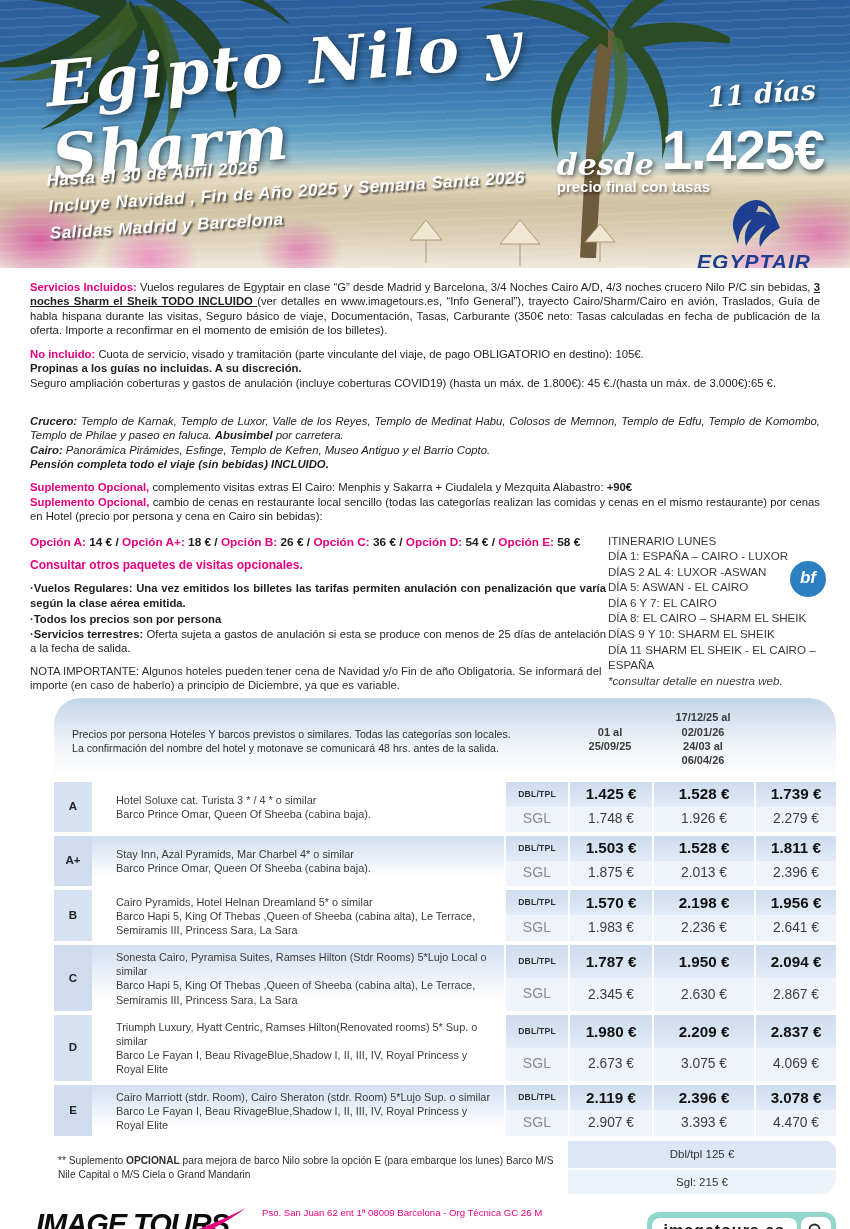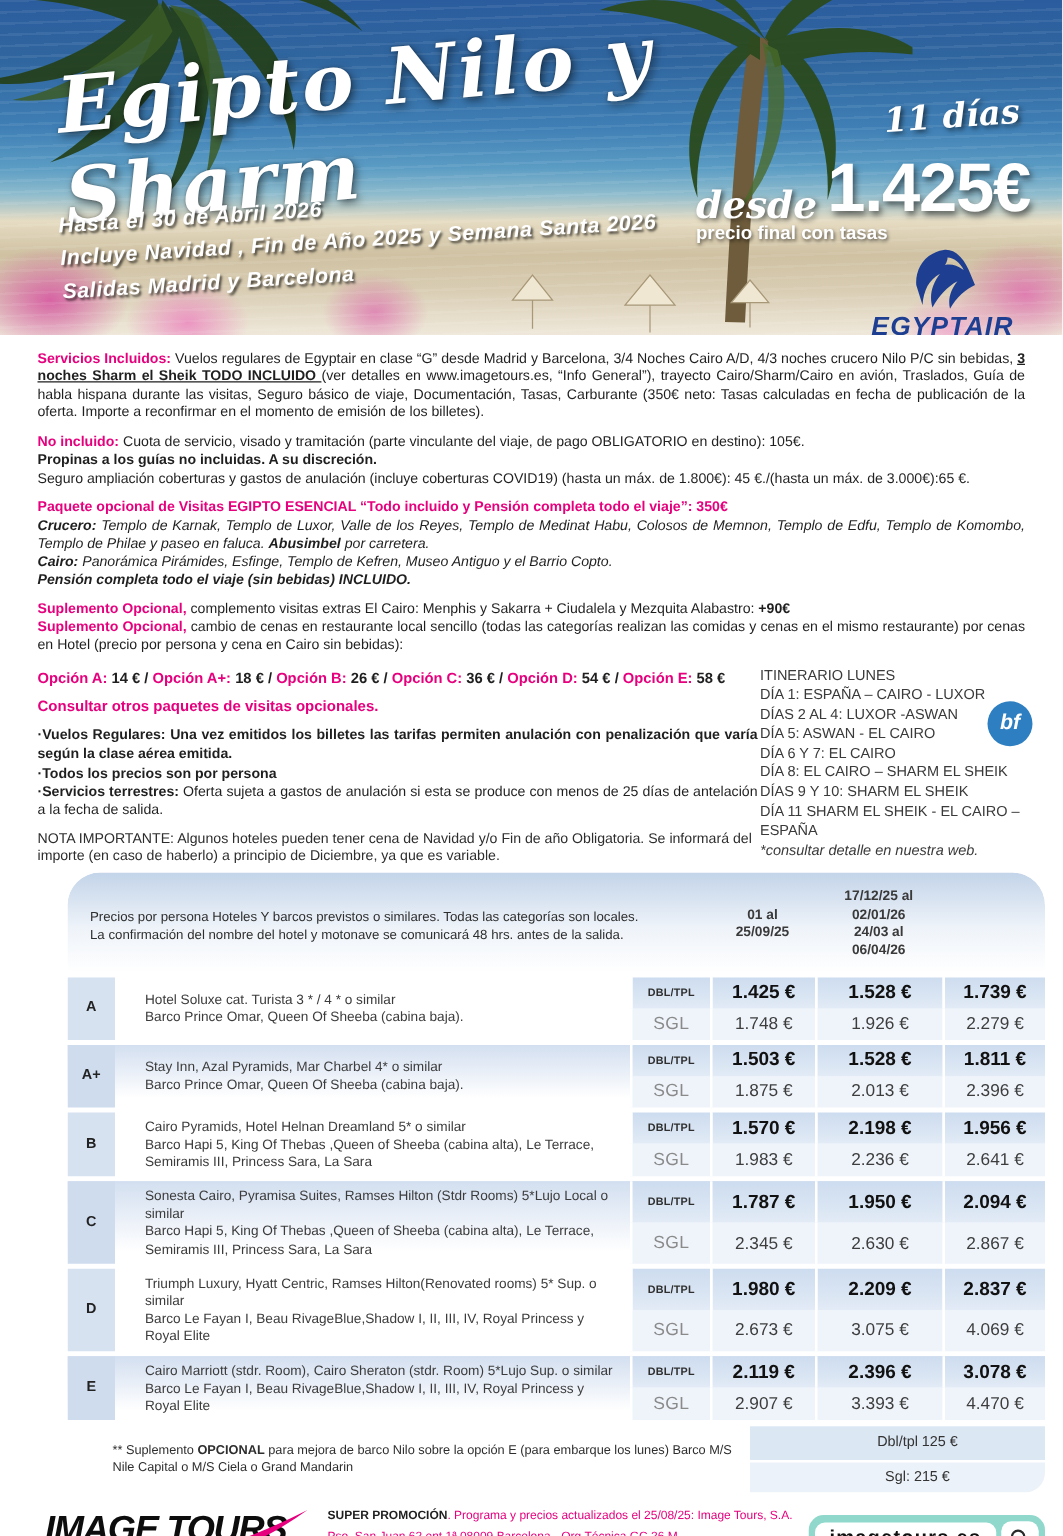--- a/index.html
+++ b/index.html
@@ -76,21 +76,21 @@
   .tblock.tint .desc{background:linear-gradient(180deg,#d3dff0 0%,#ffffff 85%);}
   .tblock.tint{background:linear-gradient(180deg,#d3dff0 0%,#ffffff 85%);}
   .cell{display:flex;align-items:center;justify-content:center;border-left:2px solid #fff;}
   .row-dbl{background:linear-gradient(180deg,#cddcef 0%,#e2ebf6 100%);}
   .row-sgl{background:#eff4fb;}
   .type{font-size:8.6px;font-weight:bold;color:#2f2f2f;letter-spacing:.2px;}
   .type.sgl{color:#8a8a8a;font-weight:normal;font-size:14px;}
   .price-dbl{font-weight:bold;font-size:15.2px;color:#111;}
   .price-sgl{font-size:13.8px;color:#3d3d3d;}
   .minA{min-height:25px;} 
-  .tsupp{margin-top:5px;border-radius:0 0 14px 14px;margin-left:32px;}
+  .tsupp{margin-top:5px;border-radius:0 0 14px 14px;}
   .tsupp .stext{grid-column:1 / 4;grid-row:1 / 3;background:#fff;padding:4px 10px 4px 4px;
       font-size:10.2px;color:#2e2e2e;line-height:1.35;display:flex;align-items:center;}
   .tsupp .sband{grid-column:4 / 7;display:flex;align-items:center;justify-content:center;
       font-size:11.5px;color:#333;}
   .tsupp .sband.b1{background:#dce7f4;border-radius:0 10px 0 0;}
   .tsupp .sband.b2{background:#ecf2f9;border-radius:0 0 10px 0;margin-top:2px;}
   .tsupp .sband{padding:5px 0;}
 
   
   .footer{margin-top:auto;flex:0 0 auto;display:flex;align-items:flex-start;
@@ -183,21 +183,21 @@
   </div>
 
   <div class="content">
 
     <p class="par"><span class="magenta b">Servicios Incluidos:</span><span> Vuelos regulares de Egyptair en clase “G” desde Madrid y Barcelona, 3/4 Noches Cairo A/D, 4/3 noches crucero Nilo P/C sin bebidas, </span><span class="b u">3 noches Sharm el Sheik TODO INCLUIDO </span><span>(ver detalles en www.imagetours.es, “Info General”), trayecto Cairo/Sharm/Cairo en avión, Traslados, Guía de habla hispana durante las visitas, Seguro básico de viaje, Documentación, Tasas, Carburante (350€ neto: Tasas calculadas en fecha de publicación de la oferta. Importe a reconfirmar en el momento de emisión de los billetes).</span></p>
 
     <p class="par"><span class="magenta b">No incluido:</span><span> Cuota de servicio, visado y tramitación (parte vinculante del viaje, de pago OBLIGATORIO en destino):  105€.</span><br>
       <span class="b">Propinas a los guías no incluidas. A su discreción.</span><br>
       <span>Seguro ampliación coberturas y gastos de anulación (incluye coberturas COVID19)  (hasta un máx. de 1.800€): 45 €./(hasta un máx. de 3.000€):65 €.</span></p>
 
-    <p class="par"><span class="magenta b">Paquete opcional de Visitas EGIPTO ESENCIAL “Todo incluido y Pensión completa todo el viaje”: 350€</span><br>
+    <p class="par"><br>
       <span class="b i">Crucero:</span><span class="i"> Templo de Karnak, Templo de Luxor,  Valle de los Reyes, Templo de Medinat Habu, Colosos de Memnon, Templo de Edfu, Templo de Komombo, Templo de Philae y paseo en faluca. </span><span class="b i">Abusimbel</span><span class="i"> por carretera.</span><br>
       <span class="b i">Cairo:</span><span class="i"> Panorámica Pirámides, Esfinge, Templo de Kefren, Museo Antiguo y el Barrio Copto.</span><br>
       <span class="b i">Pensión completa todo el viaje (sin bebidas) INCLUIDO.</span></p>
 
     <p class="par"><span class="magenta b">Suplemento Opcional,</span><span> complemento visitas extras El Cairo: Menphis y Sakarra + Ciudalela y Mezquita Alabastro: </span><span class="b">+90€</span><br>
       <span class="magenta b">Suplemento Opcional,</span><span> cambio de cenas en restaurante local sencillo (todas las categorías realizan las comidas y cenas en el mismo restaurante) por cenas en Hotel (precio por persona  y cena en Cairo sin bebidas):</span></p>
 
     <div class="twocol">
       <div class="leftcol">
 
@@ -435,21 +435,20 @@
 
   <div class="footer">
     <div class="logo">
       <div class="ltext">IMAGE TOURS</div>
       <svg width="236" height="66" viewBox="0 0 236 66">
         <path d="M4,52 C60,64 150,48 232,6 C160,58 70,72 6,60 Z" fill="#e6007e"></path>
       </svg>
     </div>
 
     <div class="ftext">
-      <div class="fl"><span class="b">SUPER PROMOCIÓN</span><span class="fpink">. Programa y precios actualizados el 25/08/25:  Image Tours, S.A.</span></div>
       <div class="fl fpink">Pso. San Juan 62 ent 1ª 08009 Barcelona - Org Técnica GC 26 M</div>
 
     </div>
 
     <div class="webbtn">
       <div class="wtext">imagetours.es</div>
       <div class="wmag">
         <svg width="18" height="18" viewBox="0 0 18 18">
             <circle cx="7.5" cy="7.5" r="5" fill="none" stroke="#2b2b2b" stroke-width="1.8"></circle>
             <line x1="11.5" y1="11.5" x2="16" y2="16" stroke="#2b2b2b" stroke-width="1.8" stroke-linecap="round"></line>

